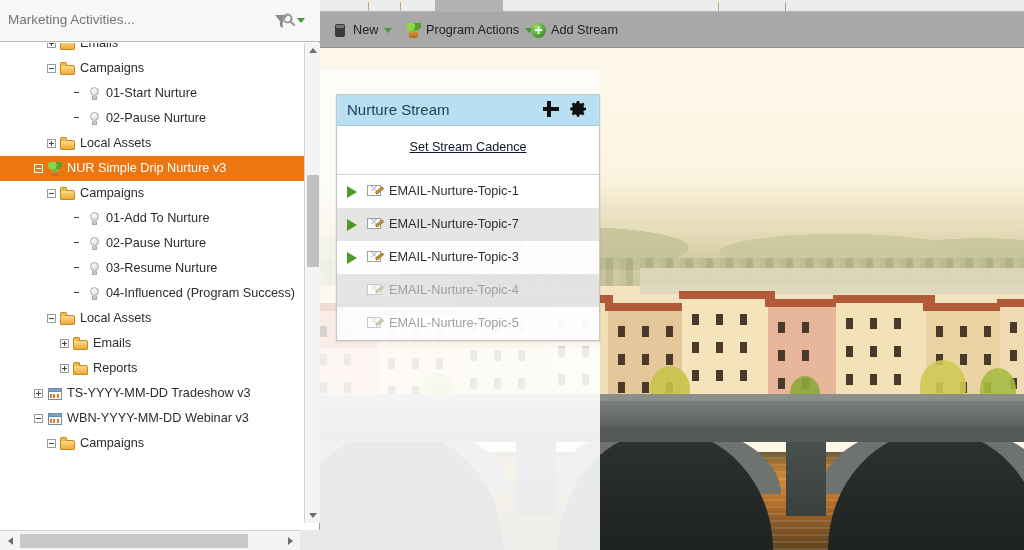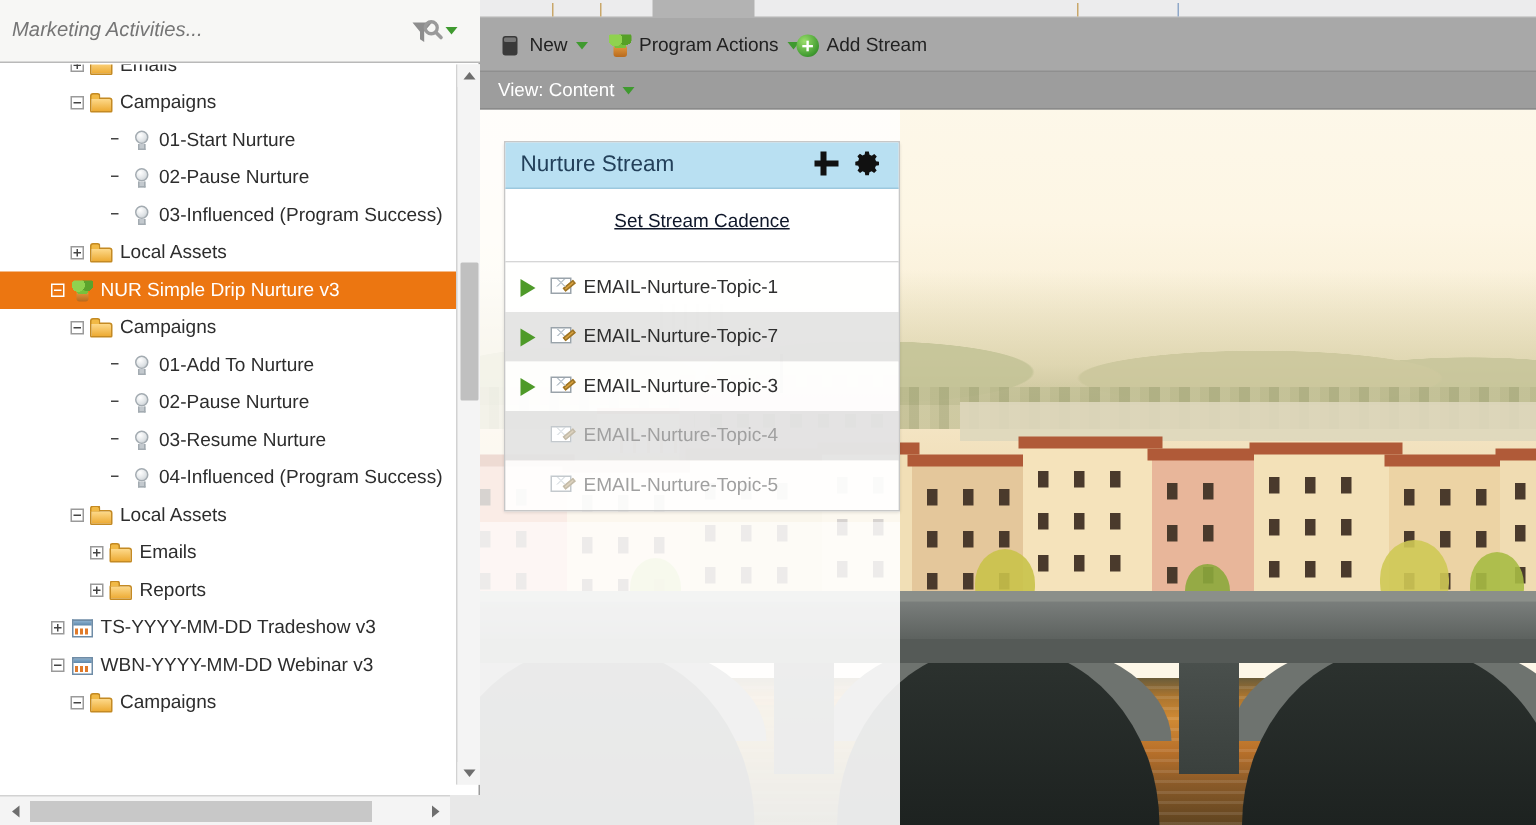--- a/index.html
+++ b/index.html
@@ -6,21 +6,21 @@
   body{
     width:1024px;height:550px;overflow:hidden;position:relative;
     font-family:"Liberation Sans",sans-serif;font-size:12.5px;color:#333;
     background:#fff;
   }
 
   
   #sidebar{position:absolute;left:0;top:0;width:320px;height:550px;background:#fff;border-right:1px solid #9c9c9c;box-sizing:border-box;}
   #search-bar{position:absolute;left:0;top:0;width:320px;height:42px;background:#f7f7f5;border-bottom:1px solid #b9b9b9;box-sizing:border-box;}
   #search-input{position:absolute;left:8px;top:12px;width:260px;border:0;background:transparent;outline:none;
-    font-family:"Liberation Sans",sans-serif;font-style:italic;font-size:13.5px;color:#404040;padding:0;}
+    font-family:"Liberation Sans",sans-serif;font-size:13.5px;color:#404040;padding:0;}
   #filter-icon-wrap{position:absolute;right:14px;top:13px;width:34px;height:18px;cursor:pointer;}
 
   #tree-scroll{position:absolute;left:0;top:43px;width:320px;height:480px;overflow:hidden;background:#fff;}
   #tree{position:absolute;left:0;top:0;width:305px;}
   .t-row{position:relative;height:25px;line-height:25px;white-space:nowrap;cursor:pointer;font-size:12.7px;color:#2d2d2d;}
   .t-row.sel{background:#ec7611;color:#fff;}
   .exp{display:inline-block;width:9px;height:9px;border:1px solid #9a9a9a;background:#fff;vertical-align:middle;
        position:relative;margin-right:4px;box-sizing:border-box;}
   .exp:before{content:"";position:absolute;left:1px;top:3px;width:5px;height:1px;background:#444;}
   .exp.plus:after{content:"";position:absolute;left:3px;top:1px;width:1px;height:5px;background:#444;}
@@ -358,25 +358,20 @@
       <span class="tbi ic-new"></span><span>New</span><span class="caret"></span>
     </div>
     <div class="tbtn" style="left:85px;">
       <span class="tbi ic-plant"></span><span>Program Actions</span><span class="caret"></span>
     </div>
     <div class="tbtn" style="left:210px;">
       <span class="tbi ic-add"></span><span>Add Stream</span>
     </div>
   </div>
 
-  <div id="viewbar">
-    <div id="viewlabel">
-      <span>View: Content</span><span class="caret" style="border-top-color:#3f9a2f;margin-left:5px;"></span>
-    </div>
-  </div>
 
   <div id="stream">
     <div id="stream-head">
       <div id="stream-title">Nurture Stream</div>
       <div id="stream-plus"></div>
       <div id="stream-gear">
         <svg width="20" height="20" viewBox="0 0 20 20" aria-hidden="true">
           <path fill="#111" d="M10 6.6a3.4 3.4 0 100 6.8 3.4 3.4 0 000-6.8zm0 5a1.6 1.6 0 110-3.2 1.6 1.6 0 010 3.2z"></path>
           <path fill="#111" d="M17 11.2v-2.4l-2-.35a5.2 5.2 0 00-.62-1.5l1.16-1.65-1.7-1.7-1.65 1.16a5.2 5.2 0 00-1.5-.62L10.2 2h-2.4l-.35 2a5.2 5.2 0 00-1.5.62L4.3 3.46l-1.7 1.7L3.76 6.8a5.2 5.2 0 00-.62 1.5L1.2 8.8v2.4l2 .35c.14.53.35 1.03.62 1.5L2.66 14.7l1.7 1.7 1.65-1.16c.47.27.97.48 1.5.62l.35 2h2.4l.35-2c.53-.14 1.03-.35 1.5-.62l1.65 1.16 1.7-1.7-1.16-1.65c.27-.47.48-.97.62-1.5l2-.35z"></path>
         </svg>
@@ -437,21 +432,20 @@
       </svg>
     </div>
   </div>
 
   <div id="tree-scroll">
     <div id="tree" style="top: -12px;">
         <div class="t-row" style="padding-left: 47px;"><span class="exp plus"></span><span class="ic ic-folder"></span><span class="lbl">Emails</span></div>
         <div class="t-row" style="padding-left: 47px;"><span class="exp "></span><span class="ic ic-folder"></span><span class="lbl">Campaigns</span></div>
         <div class="t-row" style="padding-left: 73px;"><span class="exp blank"></span><span class="ic ic-bulb"></span><span class="lbl">01-Start Nurture</span></div>
         <div class="t-row" style="padding-left: 73px;"><span class="exp blank"></span><span class="ic ic-bulb"></span><span class="lbl">02-Pause Nurture</span></div>
-        <div class="t-row" style="padding-left: 73px;"><span class="exp blank"></span><span class="ic ic-bulb"></span><span class="lbl">03-Influenced (Program Success)</span></div>
         <div class="t-row" style="padding-left: 47px;"><span class="exp plus"></span><span class="ic ic-folder"></span><span class="lbl">Local Assets</span></div>
         <div class="t-row sel" style="padding-left: 34px;"><span class="exp "></span><span class="ic ic-program"></span><span class="lbl">NUR Simple Drip Nurture v3</span></div>
         <div class="t-row" style="padding-left: 47px;"><span class="exp "></span><span class="ic ic-folder"></span><span class="lbl">Campaigns</span></div>
         <div class="t-row" style="padding-left: 73px;"><span class="exp blank"></span><span class="ic ic-bulb"></span><span class="lbl">01-Add To Nurture</span></div>
         <div class="t-row" style="padding-left: 73px;"><span class="exp blank"></span><span class="ic ic-bulb"></span><span class="lbl">02-Pause Nurture</span></div>
         <div class="t-row" style="padding-left: 73px;"><span class="exp blank"></span><span class="ic ic-bulb"></span><span class="lbl">03-Resume Nurture</span></div>
         <div class="t-row" style="padding-left: 73px;"><span class="exp blank"></span><span class="ic ic-bulb"></span><span class="lbl">04-Influenced (Program Success)</span></div>
         <div class="t-row" style="padding-left: 47px;"><span class="exp "></span><span class="ic ic-folder"></span><span class="lbl">Local Assets</span></div>
         <div class="t-row" style="padding-left: 60px;"><span class="exp plus"></span><span class="ic ic-folder"></span><span class="lbl">Emails</span></div>
         <div class="t-row" style="padding-left: 60px;"><span class="exp plus"></span><span class="ic ic-folder"></span><span class="lbl">Reports</span></div>

